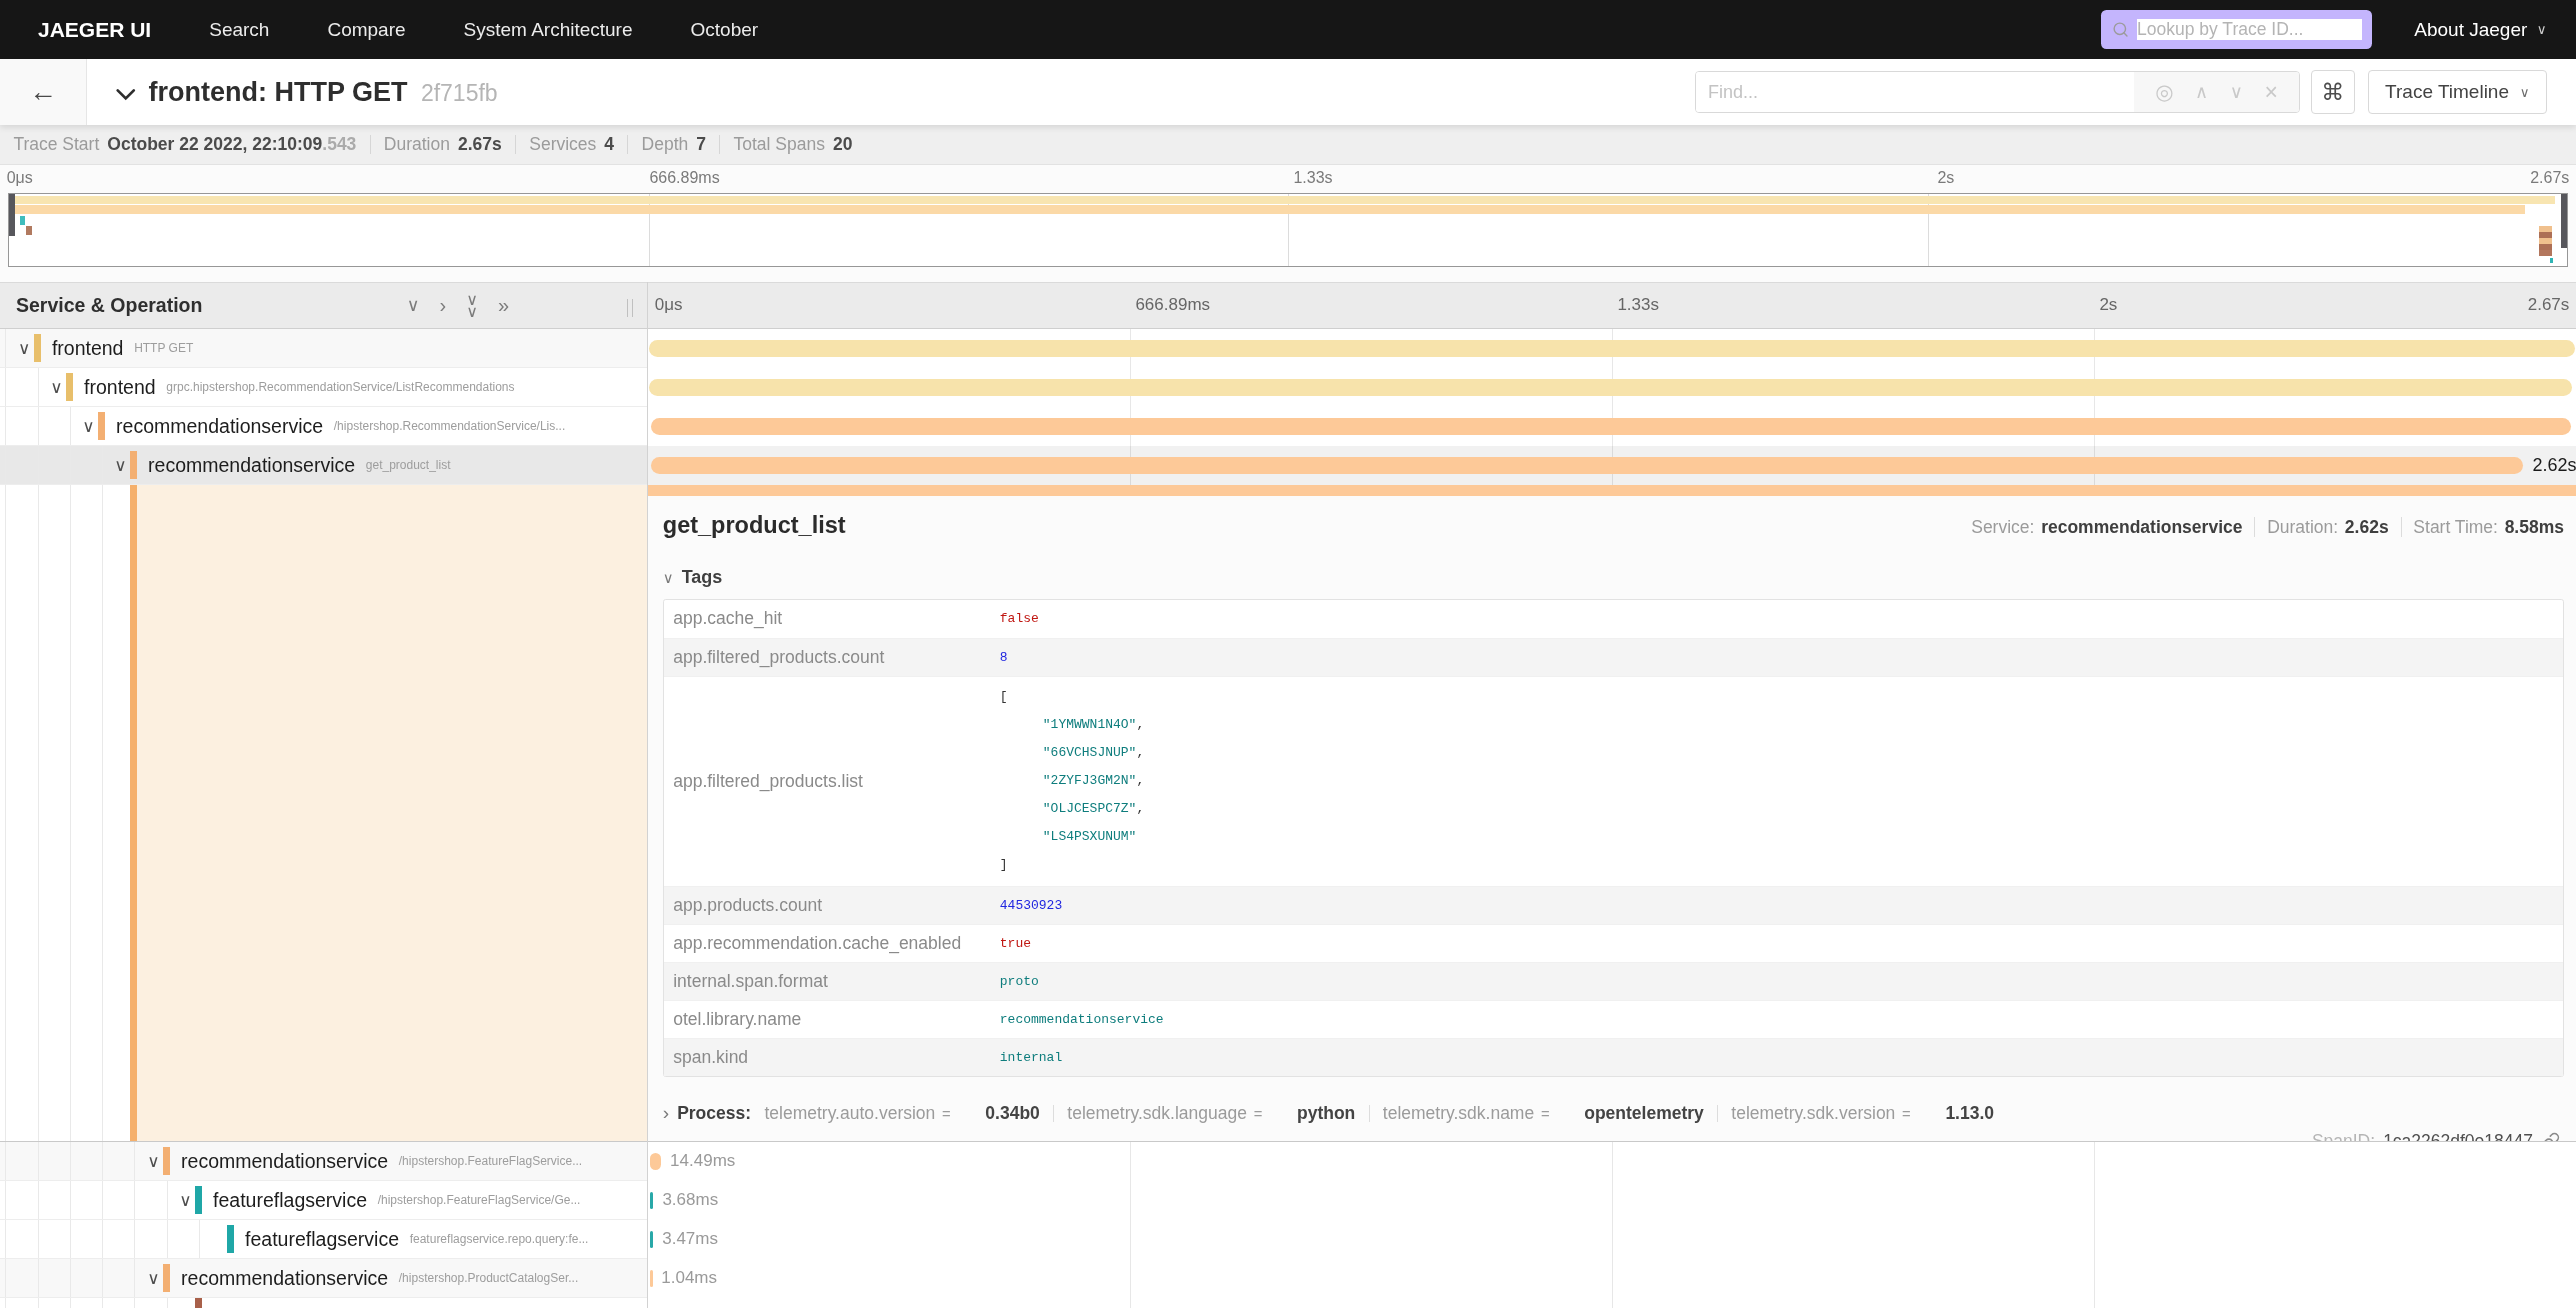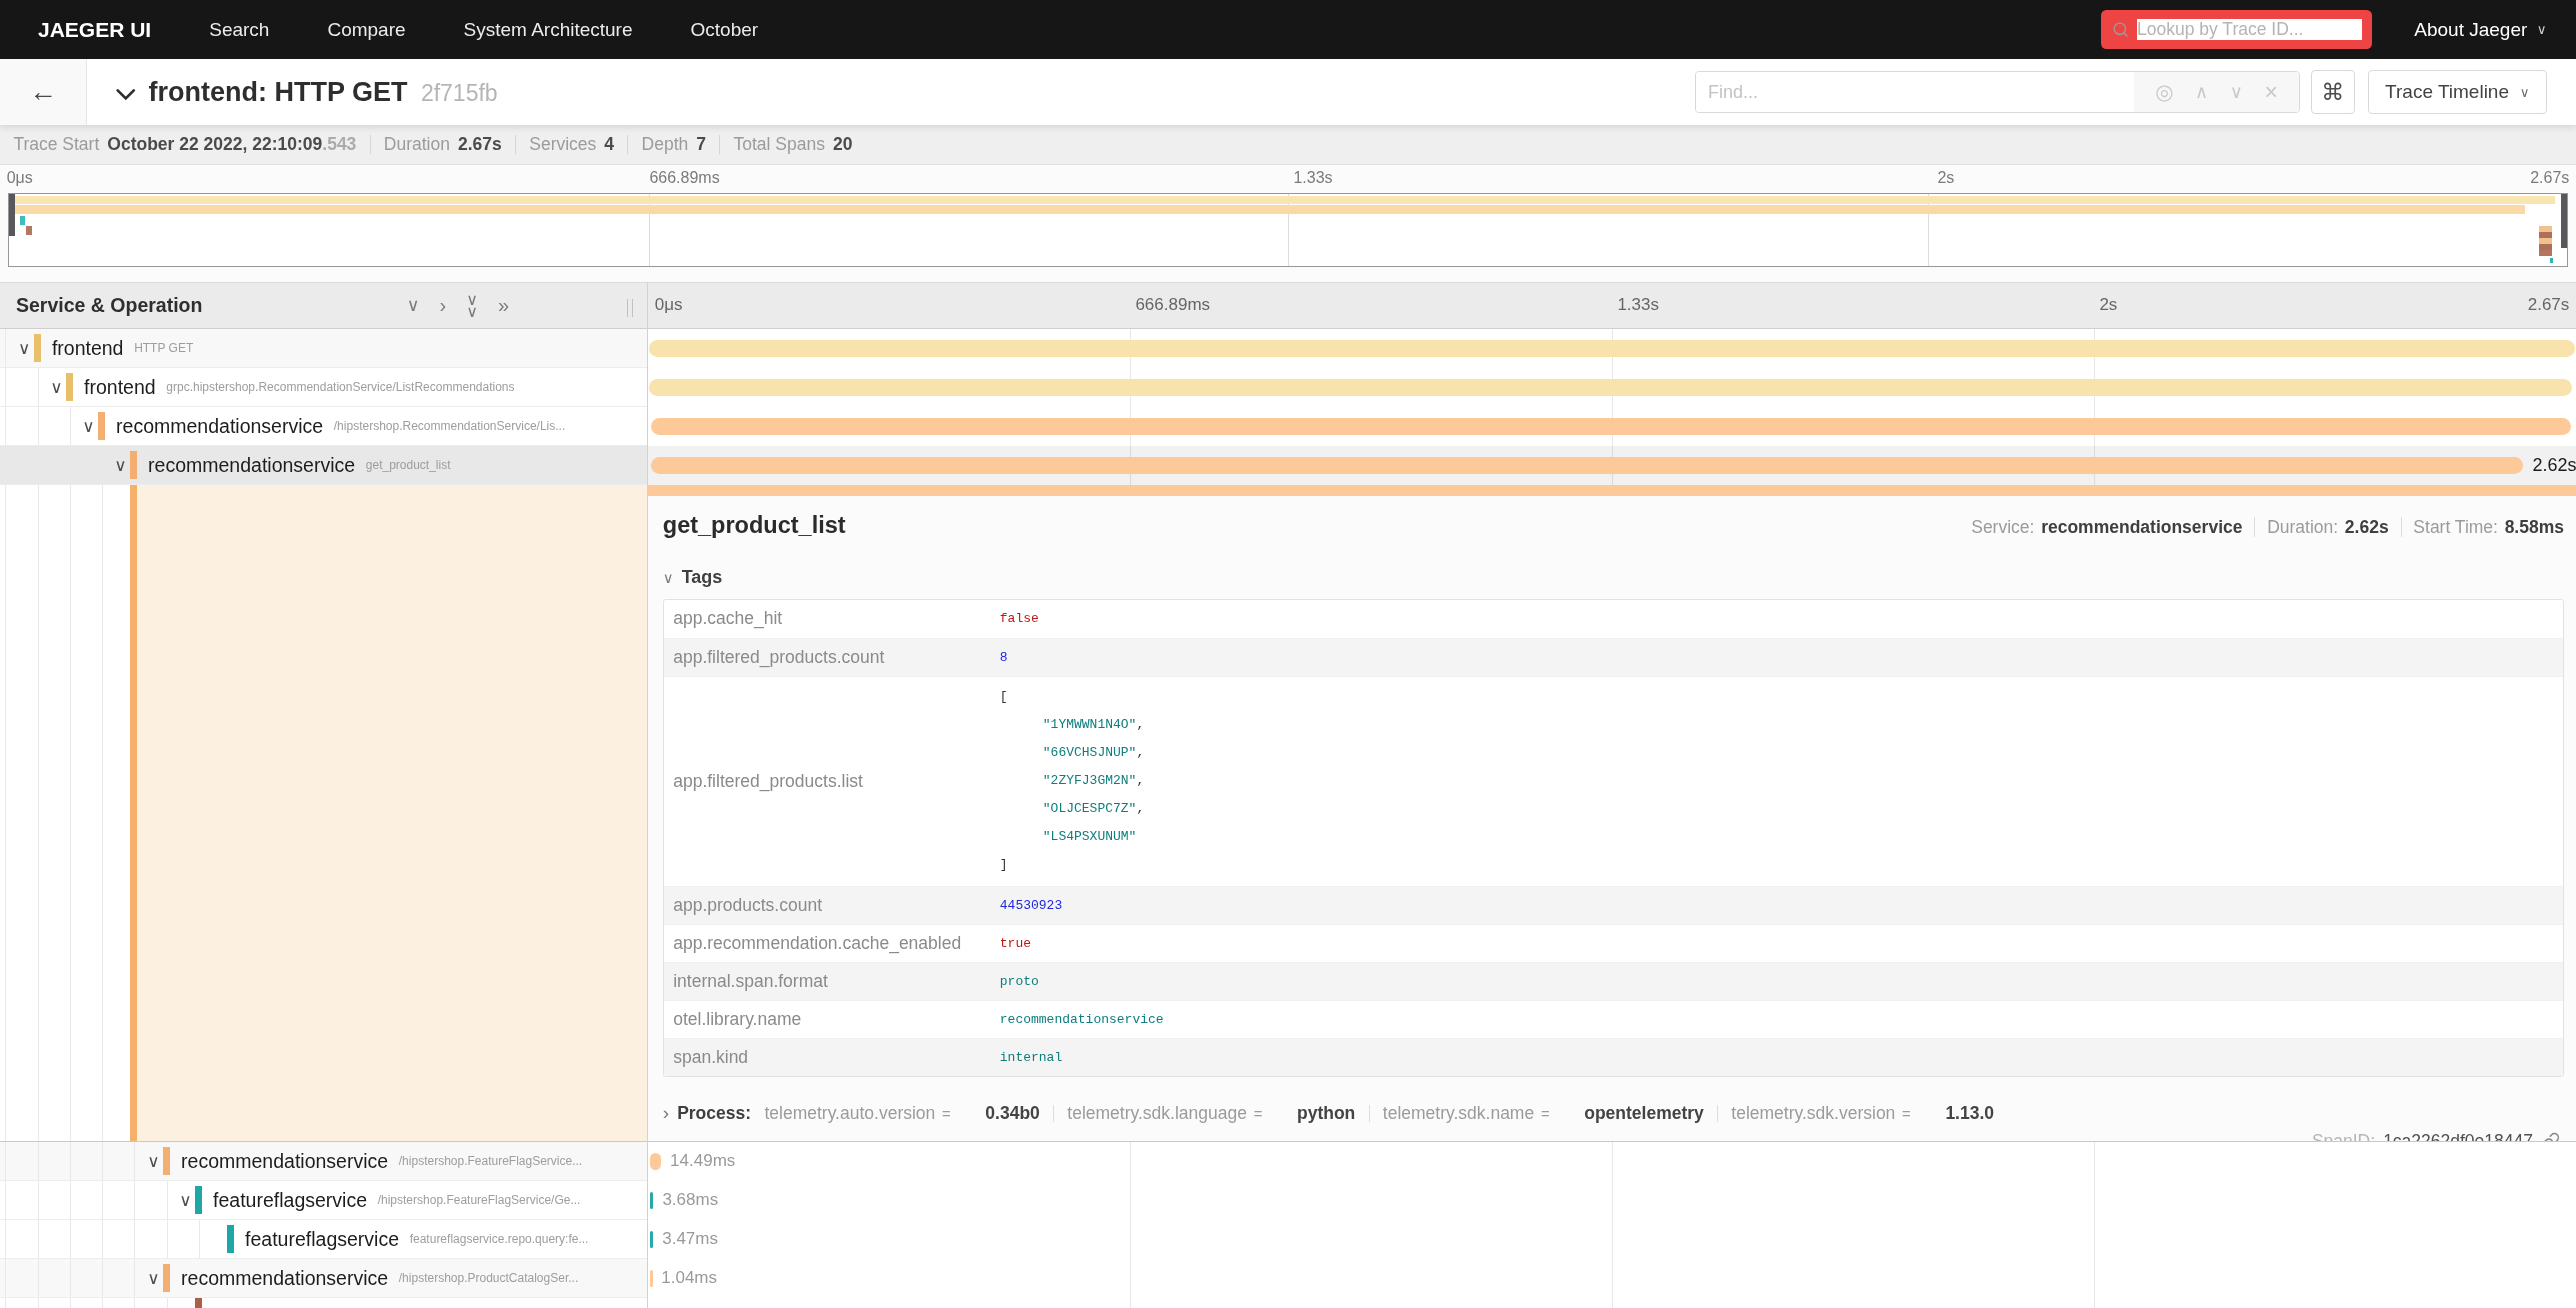--- a/index.html
+++ b/index.html
@@ -7,21 +7,21 @@
   .mono { font-family:"Liberation Mono","DejaVu Sans Mono",monospace; }
   .screen { position:relative; width:2576px; height:1308px; background:#fff; overflow:hidden; }
 
   
   .navbar { position:absolute; top:0; left:0; right:0; height:59px; background:#161616;
             display:flex; align-items:center; padding:0 29.5px 0 38px; z-index:40; }
   .brand { color:#fff; font-size:21px; font-weight:bold; margin-right:58px; }
   .nav-items { display:flex; gap:58px; }
   .nav-item { color:#ececec; font-size:19px; cursor:pointer; }
   .nav-right { margin-left:auto; display:flex; align-items:center; }
-  .lookup { width:271px; height:39px; background:#ef4444; border-radius:5.4px; display:flex; align-items:center; padding:0 10.7px; }
+  .lookup { width:271px; height:39px; background:#c4b5fd; border-radius:5.4px; display:flex; align-items:center; padding:0 10.7px; }
   .lookup input { border:none; outline:none; font-size:17.5px; width:100%; margin-left:8px; color:#333;
                   font-family:"Liberation Sans",sans-serif; }
   .lookup input::placeholder { color:#b4b4b4; }
   .about { color:#fff; font-size:19px; margin-left:42px; display:flex; align-items:center; gap:9.4px; }
   .about .chev { color:#cfcfcf; font-size:13.4px; }
 
   
   .trace-header { position:absolute; top:59px; left:0; right:0; height:66px; background:#fff;
                   box-shadow:0 2px 6.7px rgba(0,0,0,.12); display:flex; align-items:center; z-index:30; }
   .back-btn { width:87px; height:100%; background:#f9f9f9; border-right:0.7px solid #e6e6e6;

